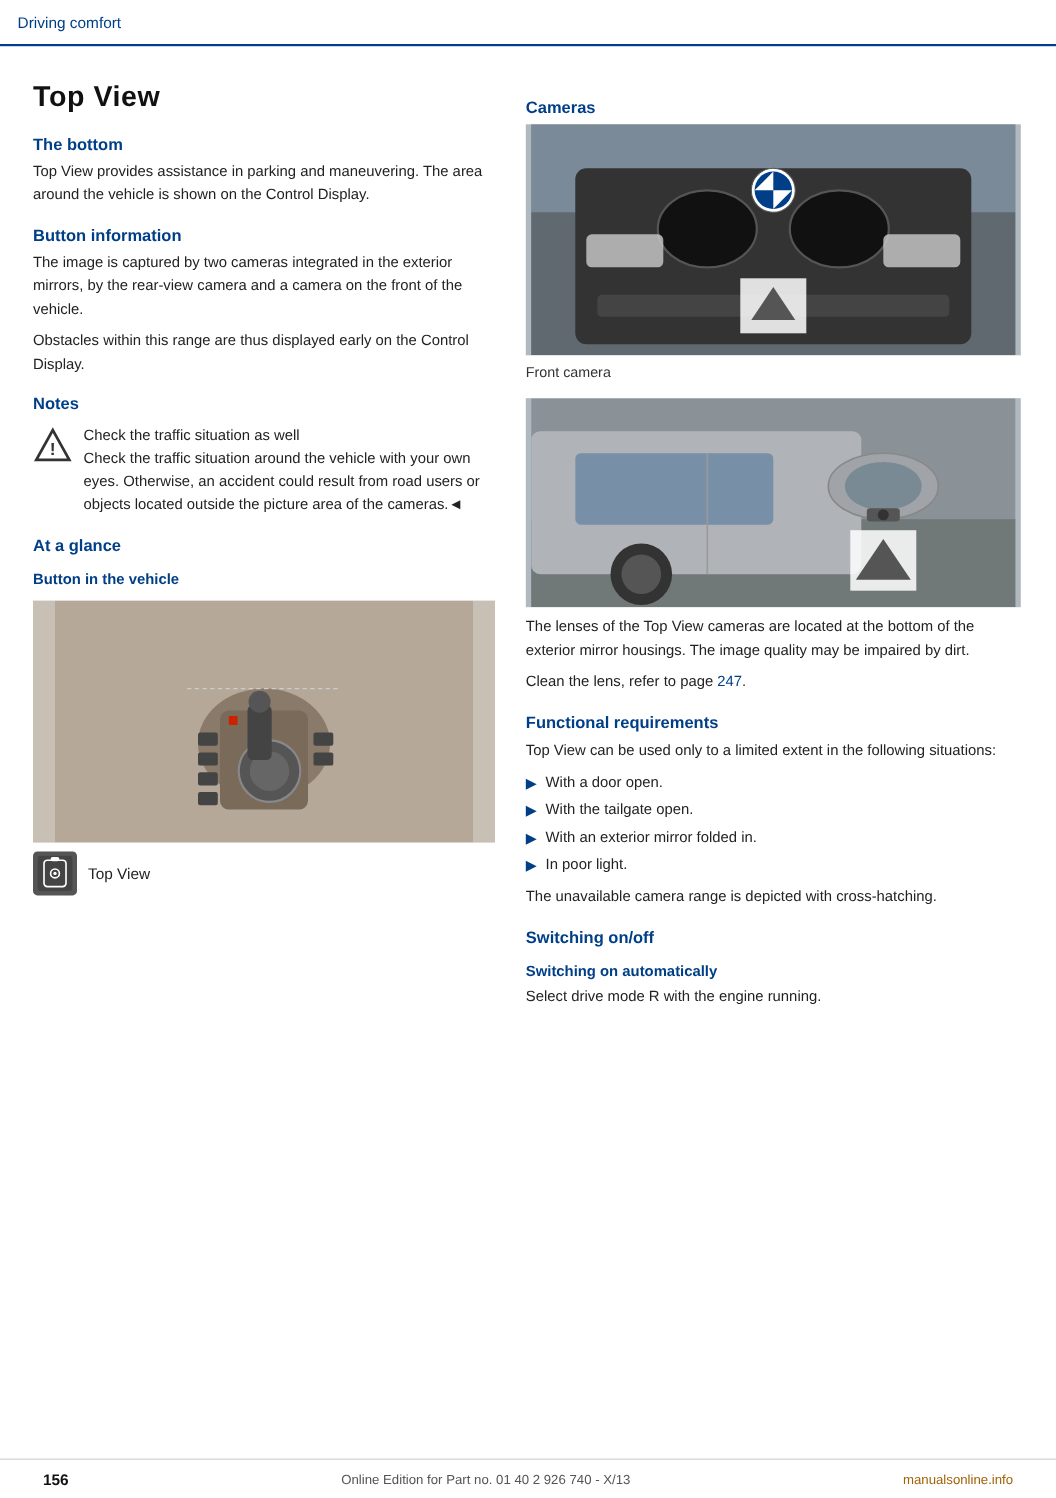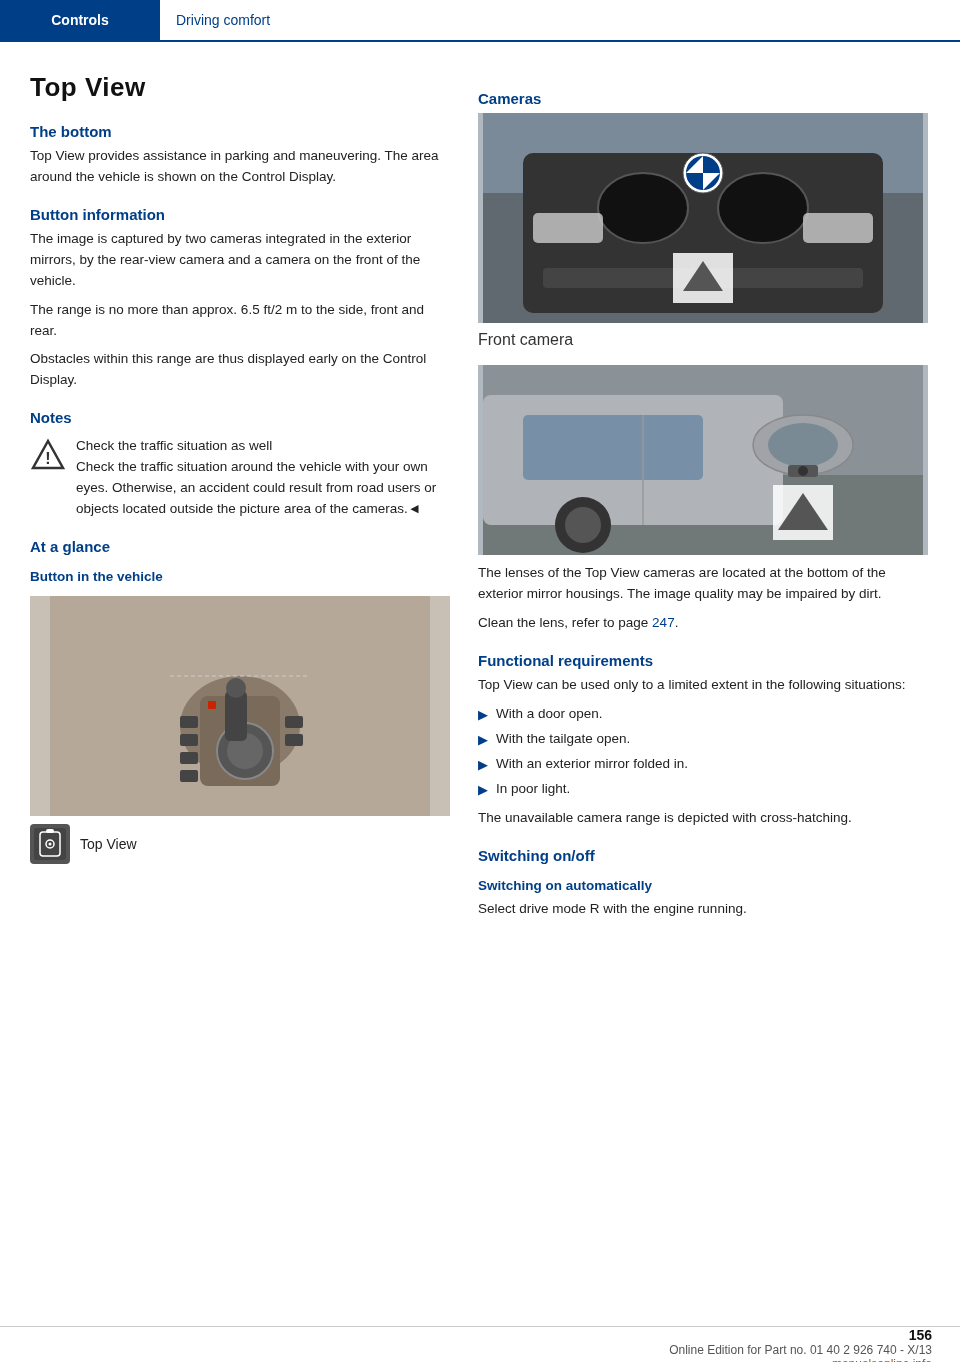--- a/index.html
+++ b/index.html
@@ -149,21 +149,21 @@
       margin-bottom: 8px;
       position: relative;
       overflow: hidden;
     }
 
     .camera-image-2 {
       height: 190px;
     }
 
     .image-caption {
-      font-size: 16px;
+      font-size: 13px;
       color: #333;
       margin-bottom: 16px;
     }
 
     
     .bullet-list {
       list-style: none;
       margin: 8px 0;
     }
     .bullet-list li {
@@ -182,25 +182,24 @@
     }
 
     
     .footer {
       position: absolute;
       bottom: 0;
       left: 0;
       right: 0;
       height: 36px;
       display: flex;
-      align-items: flex-end;
+      align-items: center;
       justify-content: space-between;
-      padding: 0 28px;
+      padding: 0 39px;
       border-top: 1px solid #ccc;
-      flex-direction: column;
     }
     .footer-page {
       font-size: 14px;
       font-weight: bold;
       color: #111;
     }
     .footer-info {
       font-size: 12px;
       color: #555;
     }
@@ -210,40 +209,36 @@
     }
 
     .link-blue {
       color: #003f87;
     }
   </style>
 </head>
 <body>
 
 <div class="header">
-  <div class="header-controls">
-    <span>Controls</span>
-  </div>
   <div class="header-driving">
     <span>Driving comfort</span>
   </div>
 </div>
 
 <div class="main-content">
 
   <div class="left-col">
 
     <h1 class="page-title">Top View</h1>
 
     <div class="section-heading">The bottom</div>
     <p class="body-text">Top View provides assistance in parking and maneuvering. The area around the vehicle is shown on the Control Display.</p>
 
     <div class="section-heading">Button information</div>
     <p class="body-text">The image is captured by two cameras integrated in the exterior mirrors, by the rear-view camera and a camera on the front of the vehicle.</p>
-    <p class="body-text">The range is no more than approx. 6.5 ft/2 m to the side, front and rear.</p>
     <p class="body-text">Obstacles within this range are thus displayed early on the Control Display.</p>
 
     <div class="section-heading">Notes</div>
     <div class="warning-box">
       <svg class="warning-icon" viewBox="0 0 36 36" xmlns="http://www.w3.org/2000/svg">
         <polygon points="18,3 33,30 3,30" fill="none" stroke="#333" stroke-width="2.5"></polygon>
         <text x="18" y="26" text-anchor="middle" font-size="16" font-weight="bold" fill="#333">!</text>
       </svg>
       <div class="warning-text">
         <span>Check the traffic situation as well</span><br>

